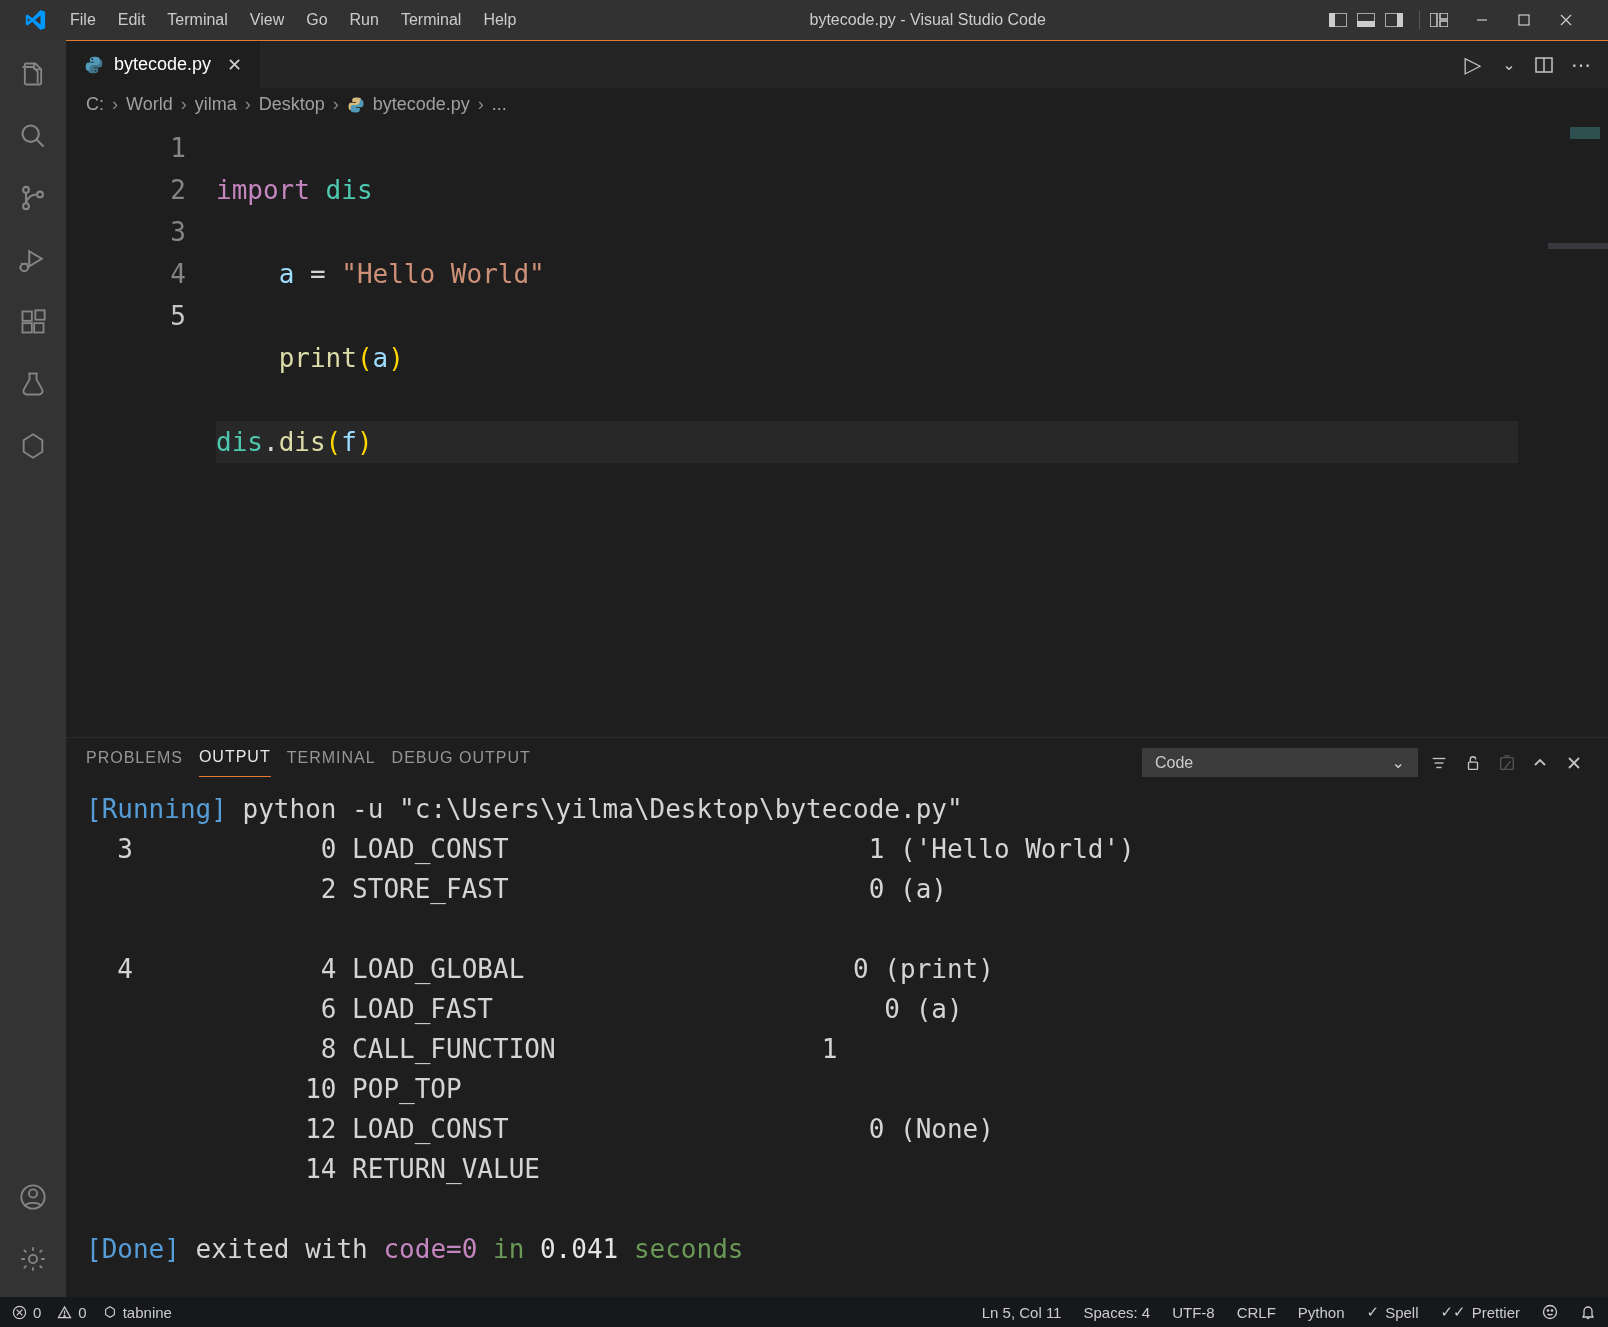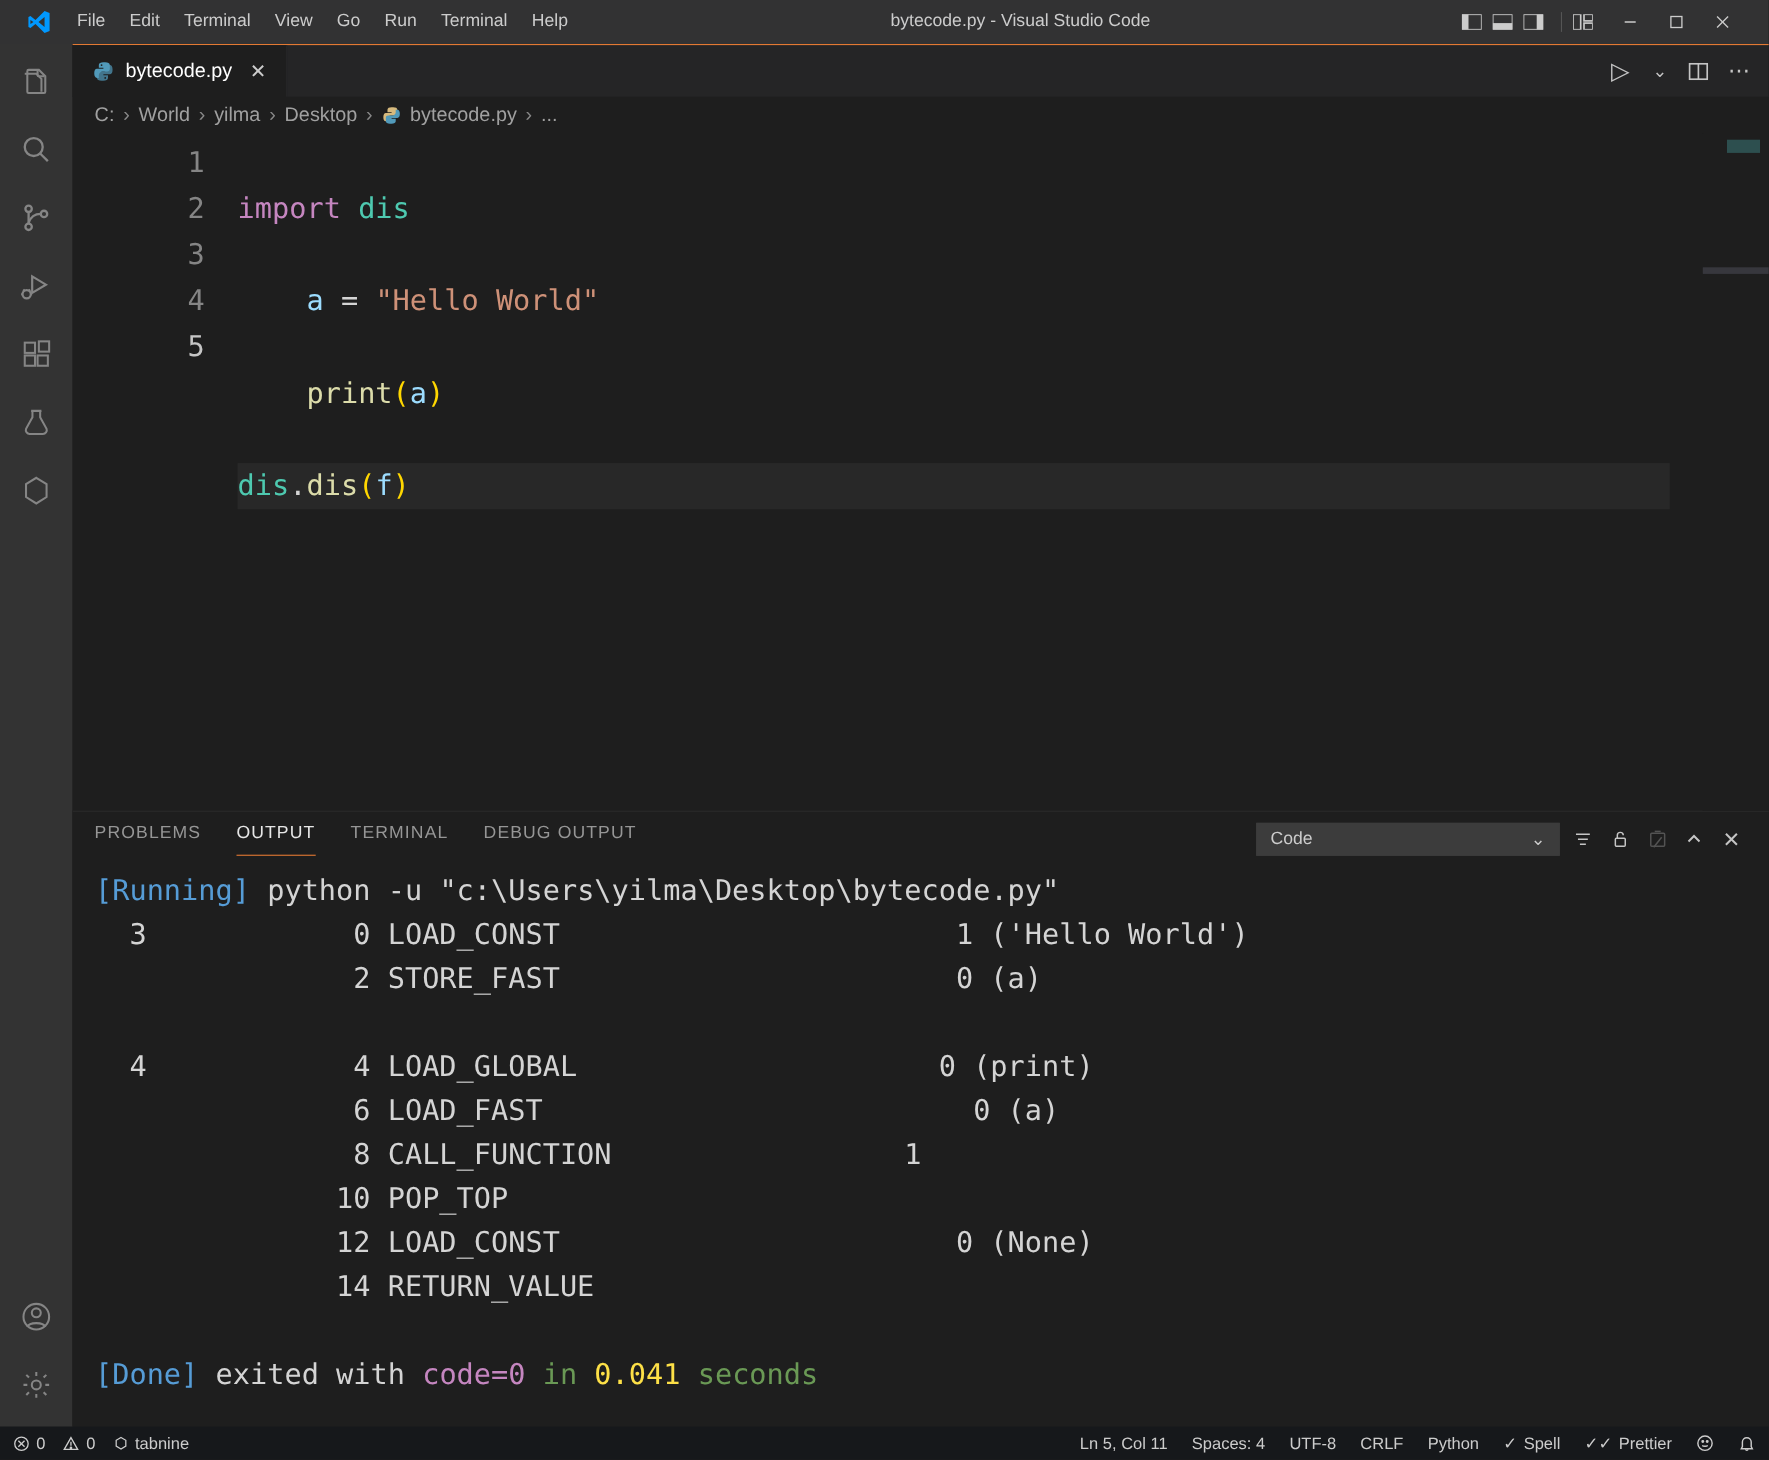--- a/index.html
+++ b/index.html
@@ -78,36 +78,36 @@
 .tok-brace { color:#ffd700; }
 
 .minimap { width:60px; background:#1e1e1e; position:relative; border-left:1px solid #1e1e1e; }
 .minimap .mm-content { position:absolute; top:6px; right:8px; width:30px; height:12px; background:#2d4f4f; }
 .minimap .mm-mark { position:absolute; right:0; width:60px; height:6px; background:#37373d; }
 
 .panel {
   height:560px; background:#1e1e1e; display:flex; flex-direction:column;
   border-top:1px solid #2b2b2b;
 }
-.panel-tabs { display:flex; align-items:center; gap:32px; padding:10px 20px 0 20px; font-size:16px; color:#969696; }
+.panel-tabs { display:flex; align-items:center; gap:16px; padding:10px 20px 0 20px; font-size:16px; color:#969696; }
 .panel-tab { padding-bottom:10px; cursor:default; letter-spacing:1px; }
 .panel-tab.active { color:#e7e7e7; border-bottom:1px solid #E37933; }
 .panel-actions { margin-left:auto; display:flex; align-items:center; gap:12px; }
 .panel-actions .select { background:#3c3c3c; border:1px solid #3c3c3c; color:#ccc; padding:4px 12px; font-size:16px; width:276px; display:flex; justify-content:space-between; align-items:center; }
 .panel-actions .icon { color:#c5c5c5; width:22px; text-align:center; }
 
 .output {
   flex:1; overflow:auto; padding:12px 20px 20px 20px;
   font-family:Consolas,monospace; font-size:26px; line-height:40px;
   white-space:pre; color:#d4d4d4;
 }
 .c-blue { color:#569cd6; }
 .c-green { color:#6a9955; }
 .c-purple { color:#c586c0; }
-.c-yellow { color:#fde047; }
+.c-yellow { color:#e5e5e5; }
 
 .statusbar {
   height:30px; background:#16181b; color:#cccccc; font-size:15px;
   display:flex; align-items:center; padding:0 12px; gap:16px;
 }
 .statusbar .sb-right { margin-left:auto; display:flex; gap:22px; align-items:center; }
 .sb-item { display:flex; align-items:center; gap:6px; }
 
 svg { display:block; }
 </style>

